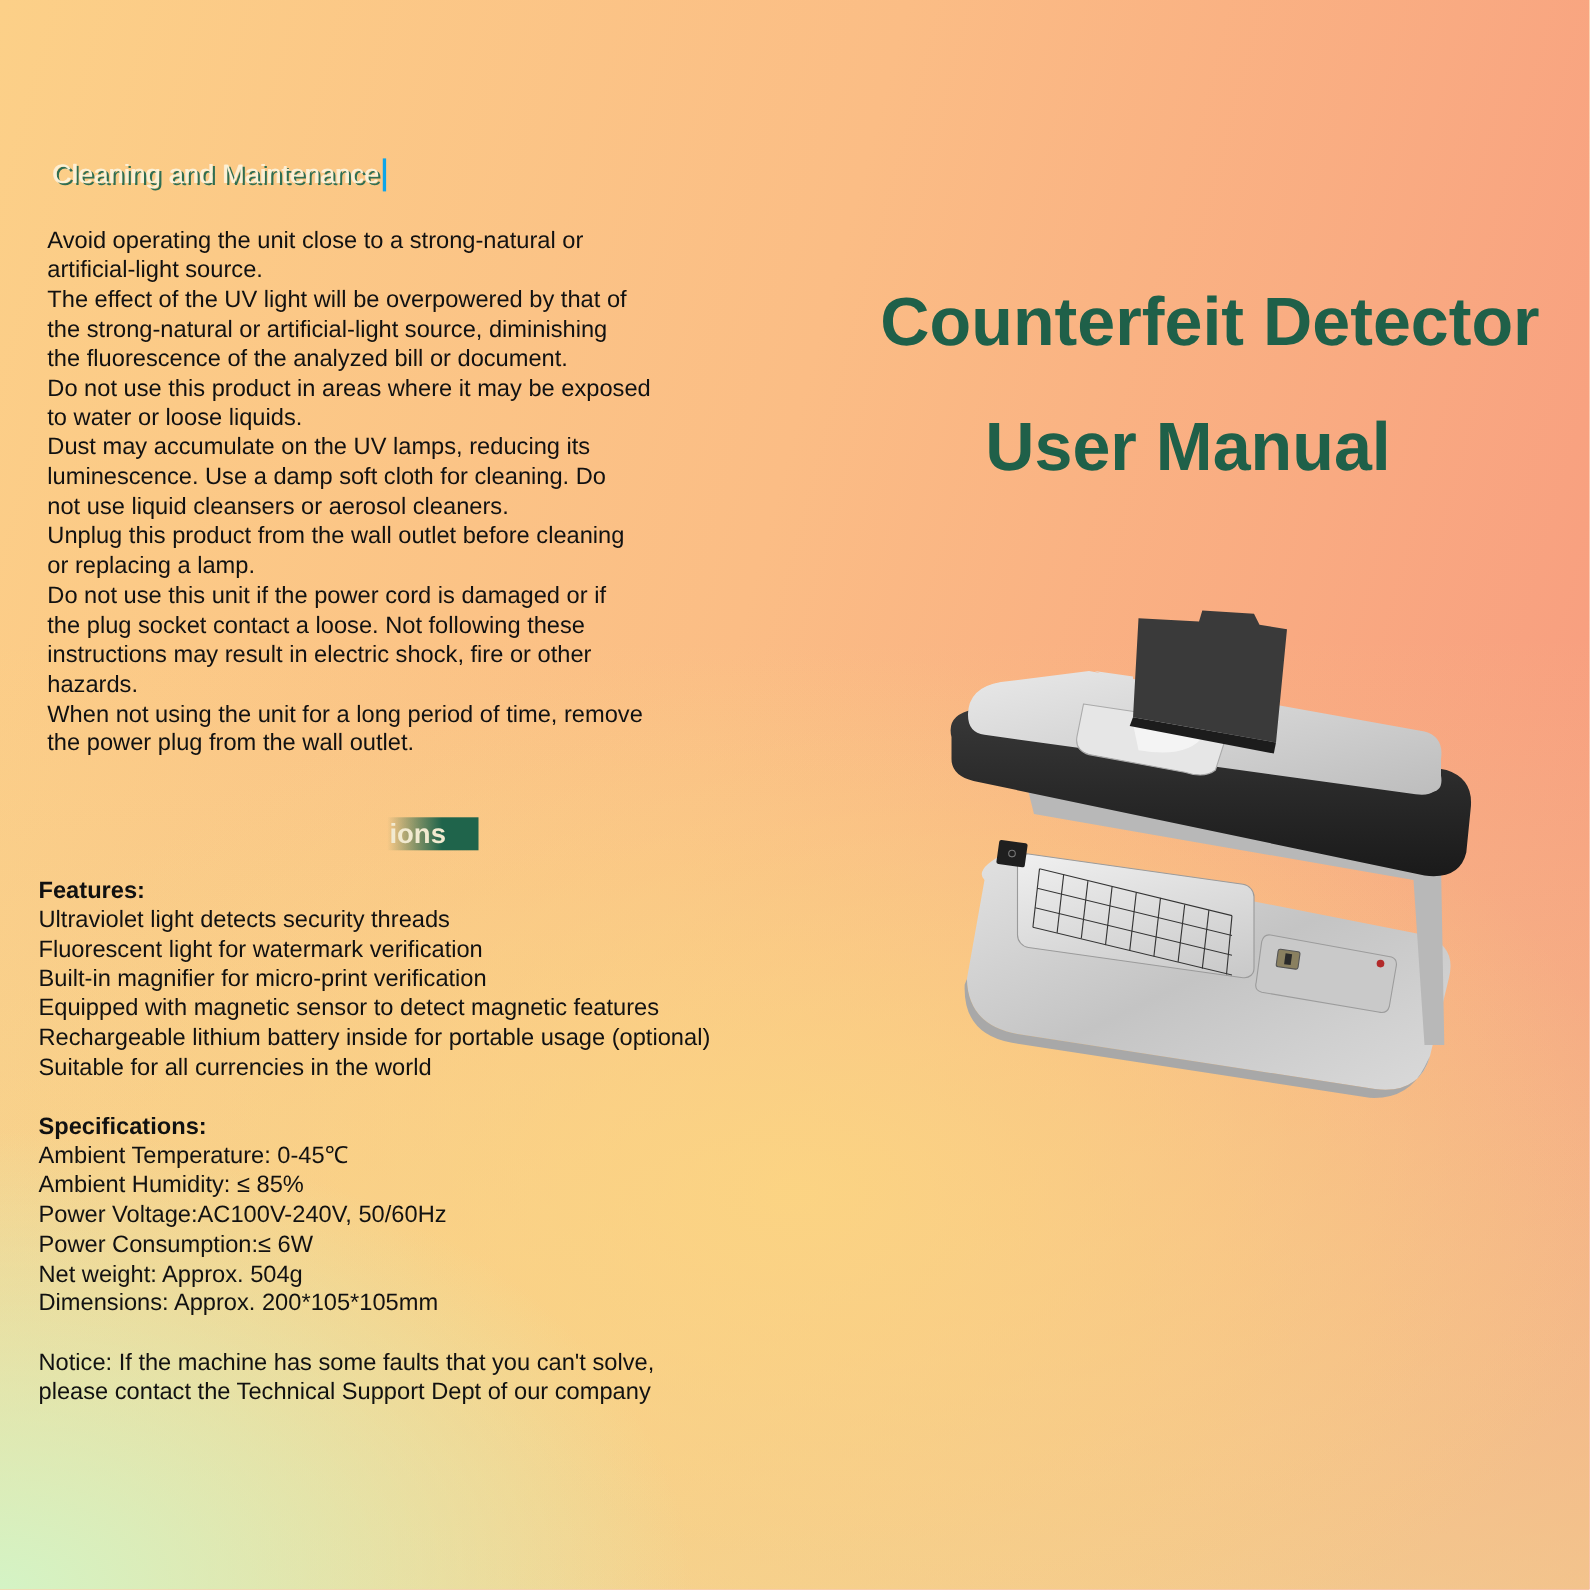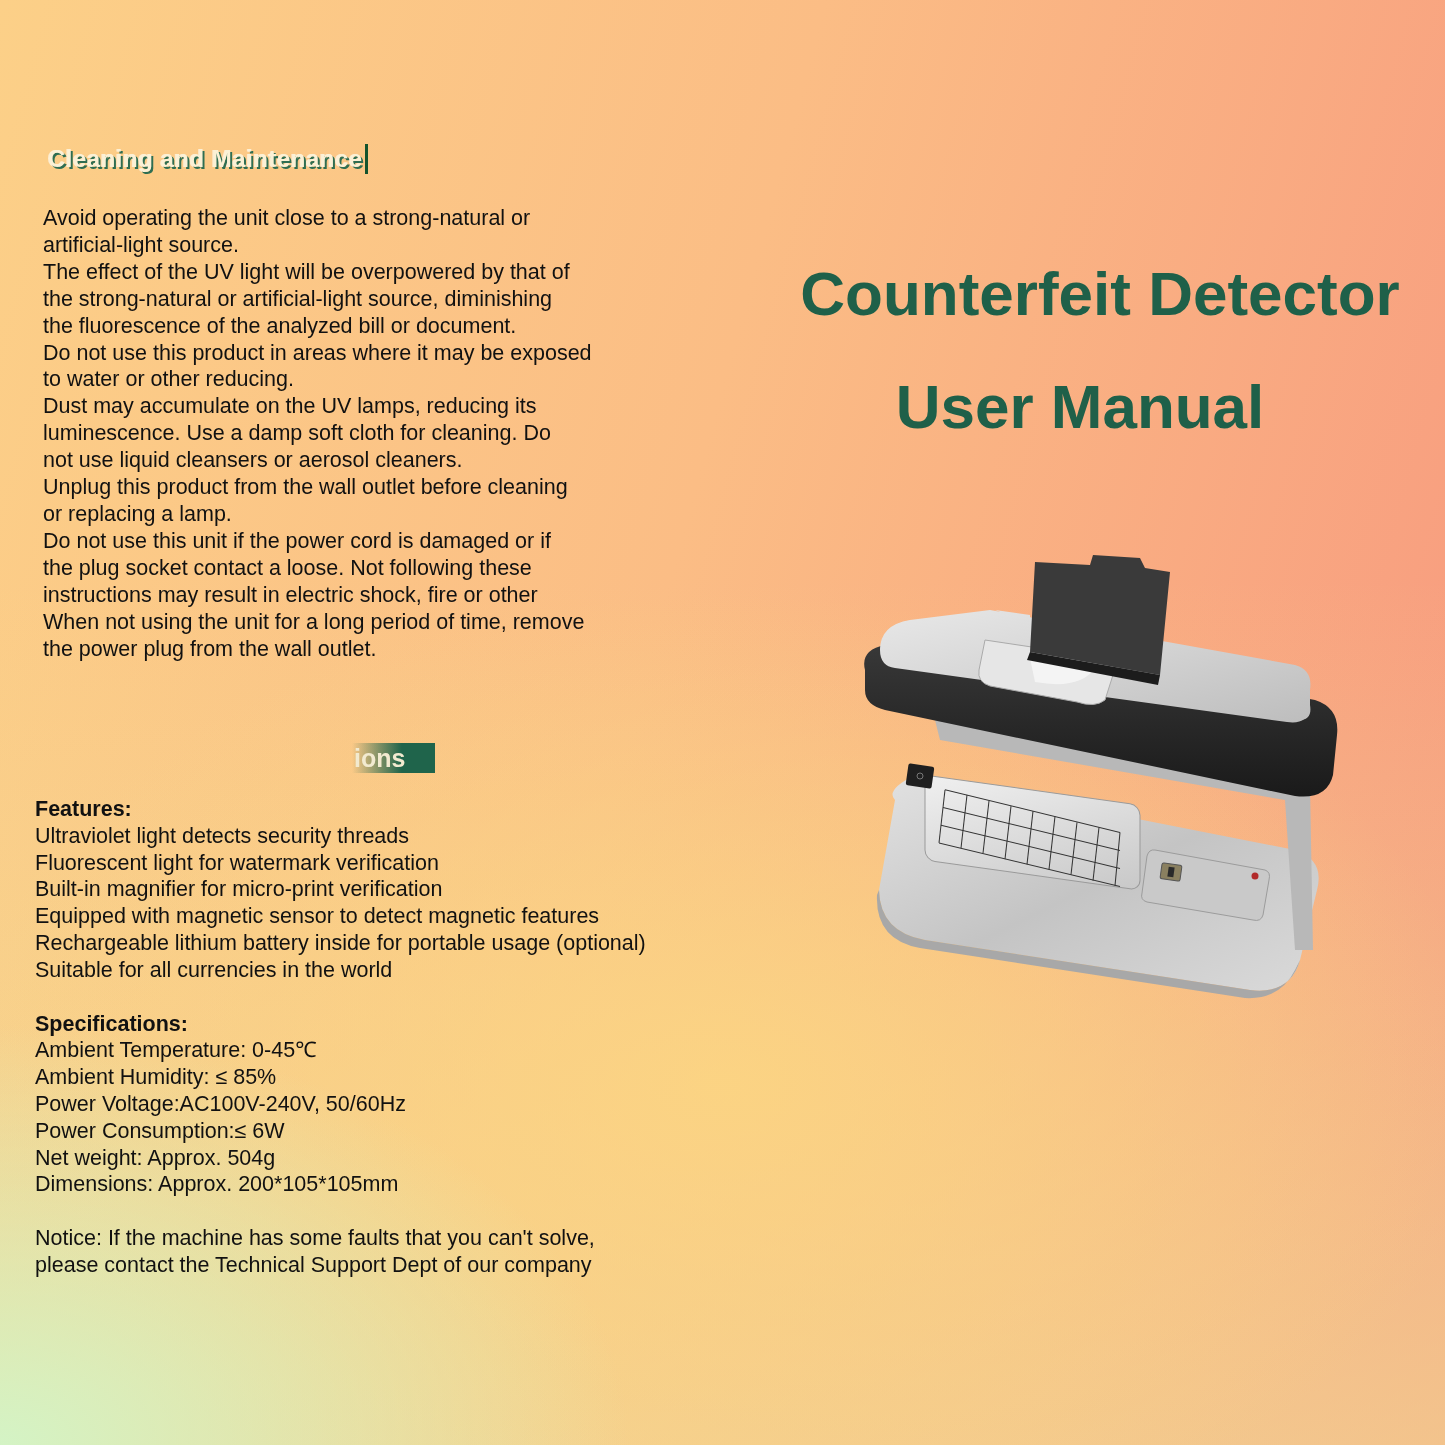--- a/index.html
+++ b/index.html
@@ -17,25 +17,25 @@
         radial-gradient(ellipse 1100px 700px at 50% 75%, rgba(252,214,130,0.85) 0%, rgba(252,214,130,0) 70%),
         linear-gradient(180deg, rgba(252,214,130,0) 40%, rgba(240,225,150,0.6) 100%),
         linear-gradient(105deg, #fcd088 0%, #fbbd85 45%, #f7977e 100%);
       z-index: 0;
     }
     .page { position: absolute; inset: 0; z-index: 1; }
 
     
     .sec-header-1 {
       position: absolute; left: 48px; top: 144px;
-      font-size: 24px; font-weight: bold; letter-spacing: 0.5px;
+      font-size: 24px; font-weight: normal; letter-spacing: 0.5px;
       color: #fbf1d6;
       text-shadow: 2px 2px 0 #2f6e52, -1px 0 0 rgba(255,255,255,0.6);
       padding-right: 2px;
-      border-right: 3px solid #14532d;
+      border-right: 3px solid #0ea5e9;
       line-height: 30px;
     }
     .sec-header-2 {
       position: absolute; left: 352px; top: 743px;
       width: 83px; height: 30px;
       background: linear-gradient(90deg, rgba(31,100,75,0) 0%, rgba(31,100,75,0.6) 35%, #1f644b 60%, #1f644b 100%);
       overflow: hidden;
     }
     .sec-header-2 span {
       position: absolute; left: 2px; top: 0;
@@ -75,29 +75,30 @@
 
   <div class="sec-header-1">Cleaning and Maintenance</div>
 
   <div class="cleaning-text">
     <p>Avoid operating the unit close to a strong-natural or</p>
     <p>artificial-light source.</p>
     <p>The effect of the UV light will be overpowered by that of</p>
     <p>the strong-natural or artificial-light source, diminishing</p>
     <p>the fluorescence of the analyzed bill or document.</p>
     <p>Do not use this product in areas where it may be exposed</p>
-    <p>to water or other reducing.</p>
+    <p>to water or loose liquids.</p>
     <p>Dust may accumulate on the UV lamps, reducing its</p>
     <p>luminescence. Use a damp soft cloth for cleaning. Do</p>
     <p>not use liquid cleansers or aerosol cleaners.</p>
     <p>Unplug this product from the wall outlet before cleaning</p>
     <p>or replacing a lamp.</p>
     <p>Do not use this unit if the power cord is damaged or if</p>
     <p>the plug socket contact a loose. Not following these</p>
     <p>instructions may result in electric shock, fire or other</p>
+    <p>hazards.</p>
     <p>When not using the unit for a long period of time, remove</p>
     <p>the power plug from the wall outlet.</p>
   </div>
 
   <div class="sec-header-2">
     <span>ions</span>
   </div>
 
   <div class="features">
     <p class="bold-head">Features:</p>

